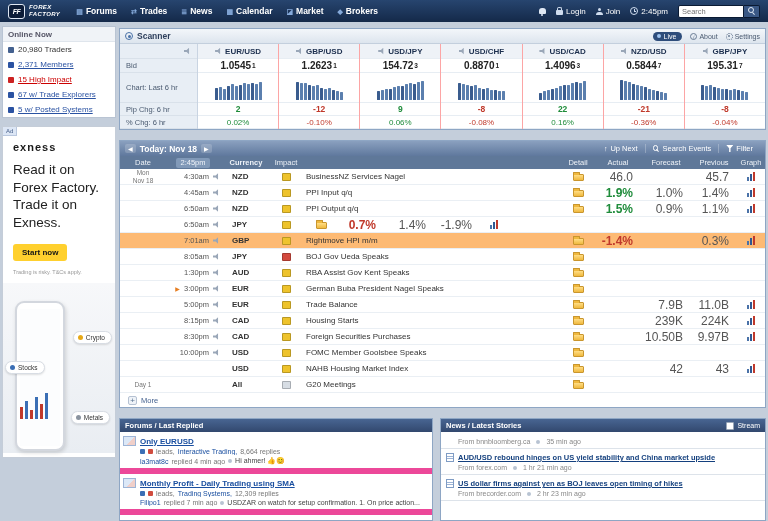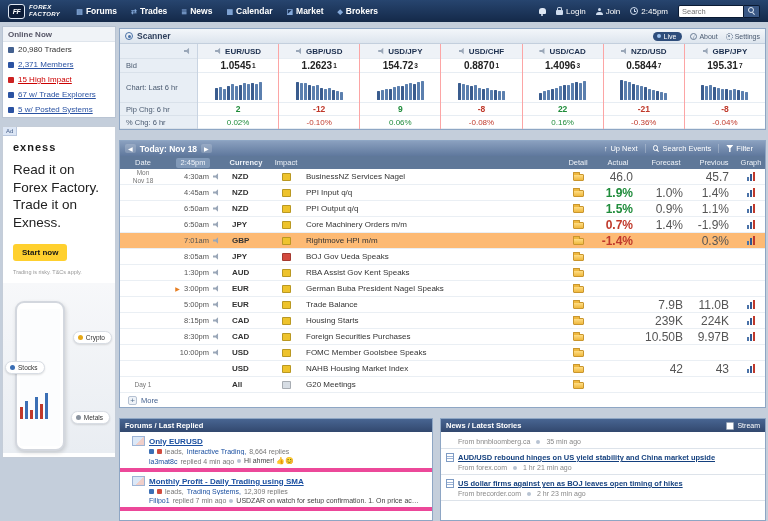--- a/index.html
+++ b/index.html
@@ -126,21 +126,21 @@
 .gico i:nth-child(3){background:#c0392b}
 .cal-more{height:14px;display:flex;align-items:center;gap:4px;padding-left:8px;cursor:pointer}
 .plus{width:9px;height:9px;border:1px solid #b5c1d2;background:#eef2f7;color:#55708f;font-size:8px;line-height:7px;text-align:center;border-radius:2px}
 .more-lbl{font-size:7.5px;color:#44618f}
 
 .forums{position:absolute;left:119px;top:418px;width:314px;height:103px;background:#fff;border:1px solid #8ea6c4;overflow:hidden}
 .news{position:absolute;left:440px;top:418px;width:326px;height:103px;background:#fff;border:1px solid #8ea6c4;overflow:hidden}
 .dark-hd{height:13px;background:linear-gradient(#4b6globe,#334970);background:linear-gradient(#486592,#32486e);display:flex;align-items:center;padding:0 5px;color:#fff;font-size:7.5px;font-weight:bold}
 .stream{margin-left:auto;display:flex;align-items:center;gap:3px;font-weight:normal;font-size:7px}
 .chk{width:8px;height:8px;background:#fff;border:1px solid #9aa7b8;border-radius:1px;cursor:pointer}
-.thread{padding:4px 12px 3px;border-bottom:4px solid #ec4899}
+.thread{padding:4px 3px 3px;border-bottom:6px solid #ec4899}
 .t-row1{display:flex;align-items:center;gap:4px;white-space:nowrap;overflow:hidden}
 .fthumb{width:13px;height:10px;border:1px solid #9db4d6;background:linear-gradient(135deg,#dce8f7 55%,#f0cfc9 55%);flex:none}
 .t-title{font-size:8px;font-weight:bold;color:#1a4fa0;text-decoration:underline;cursor:pointer;overflow:hidden;text-overflow:ellipsis}
 .t-row2{display:flex;align-items:center;gap:3px;font-size:7px;color:#777;margin:2px 0 0 17px;white-space:nowrap;overflow:hidden}
 .tagsq{width:5px;height:5px;border-radius:1px;flex:none}
 .t-cat{color:#1a4fa0;text-decoration:underline;cursor:pointer}
 .t-row3{display:flex;align-items:center;gap:3px;font-size:7px;color:#777;margin:2px 0 0 17px;white-space:nowrap;overflow:hidden}
 .t-user{color:#1a4fa0;cursor:pointer}
 .t-snip{color:#444;overflow:hidden;text-overflow:ellipsis}
 .bullet{width:4px;height:4px;background:#b8c3d2;border-radius:50%;flex:none}
@@ -604,21 +604,20 @@
       <div class="cal-row">
         <div class="cc c-date"></div>
         <div class="cc c-time">
           <span>6:50am</span>
           <span class="spk"></span>
         </div>
         <div class="cc c-cur">JPY</div>
         <div class="cc c-imp">
           <span class="imp imp-yellow"></span>
         </div>
-        <div class="cc c-event">Core Machinery Orders m/m</div>
         <div class="cc c-det">
           <span class="folder"></span>
         </div>
         <div class="cc c-act num red">0.7%</div>
         <div class="cc c-for num">1.4%</div>
         <div class="cc c-prev num">-1.9%</div>
         <div class="cc c-gr">
           <span class="gico">
             <i style="height: 4px;"></i>
             <i style="height: 7px;"></i>

